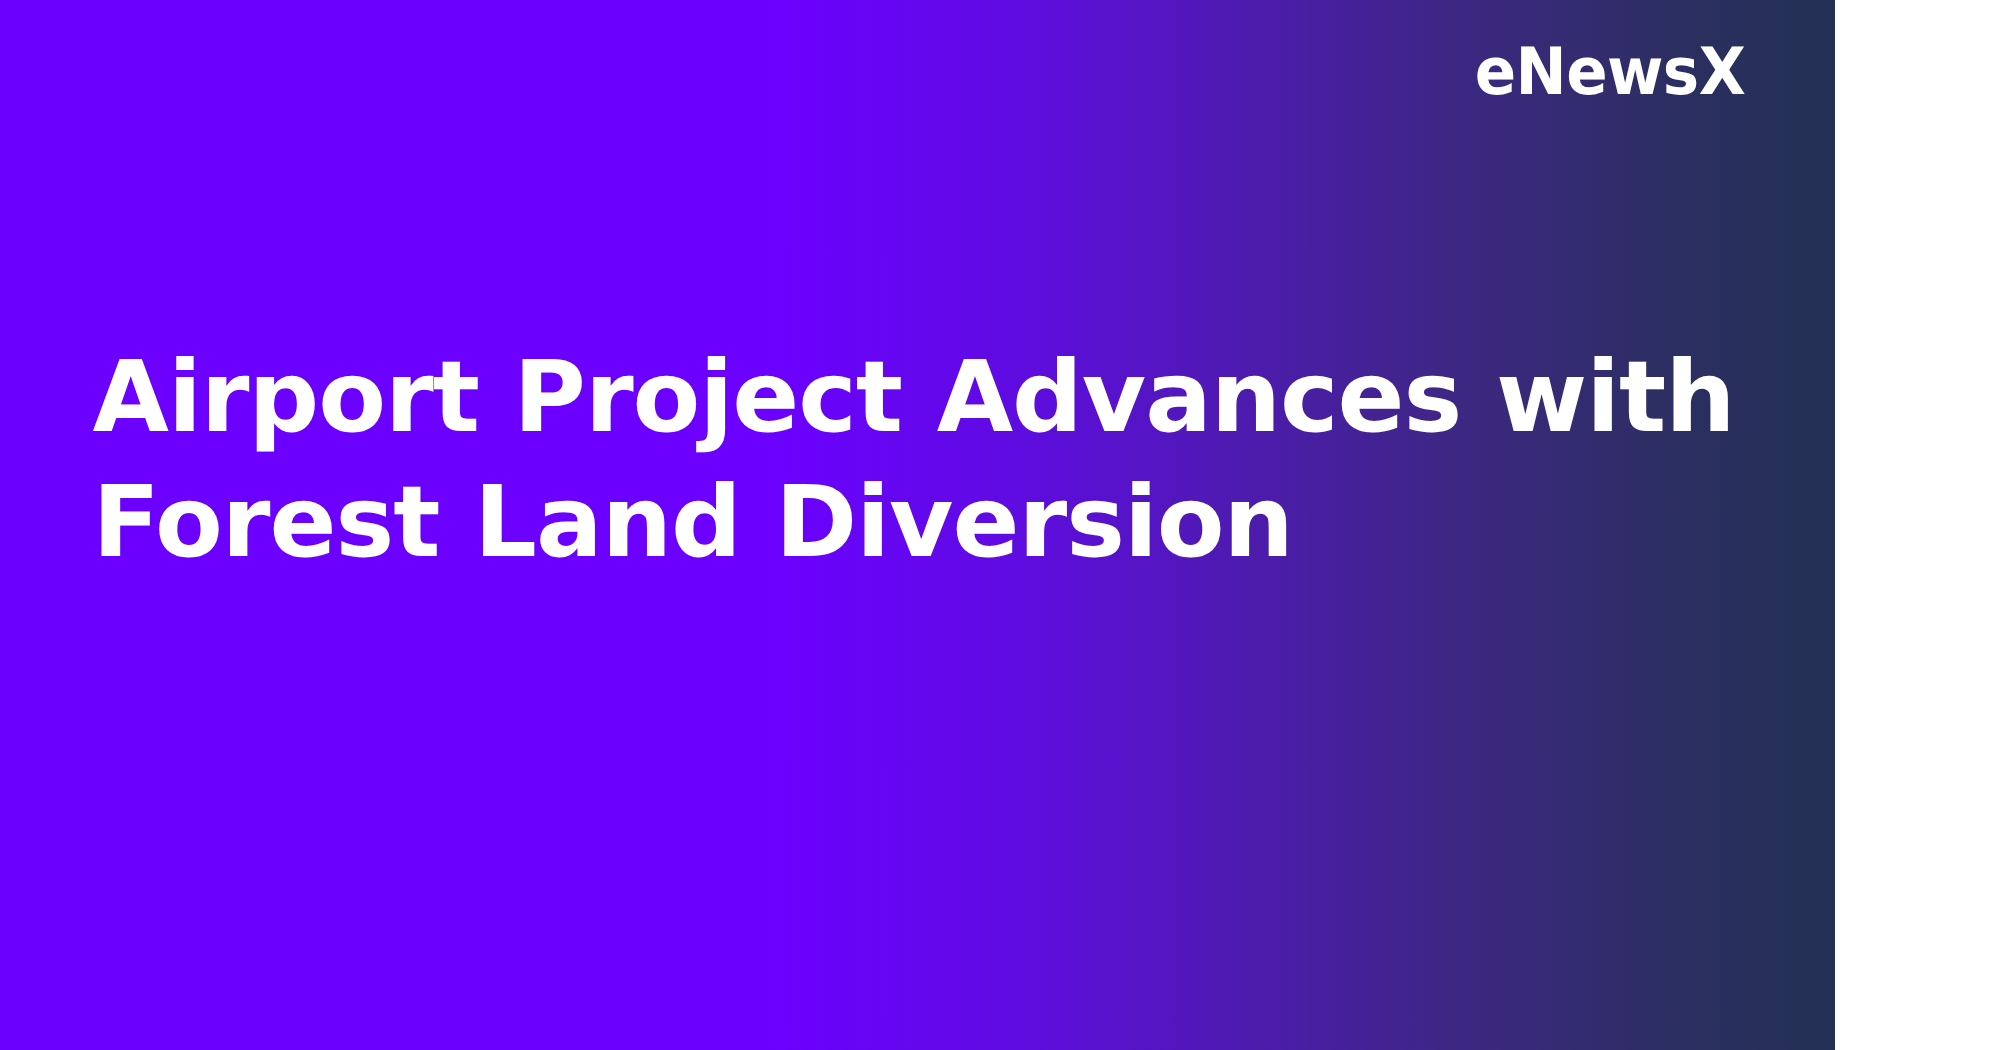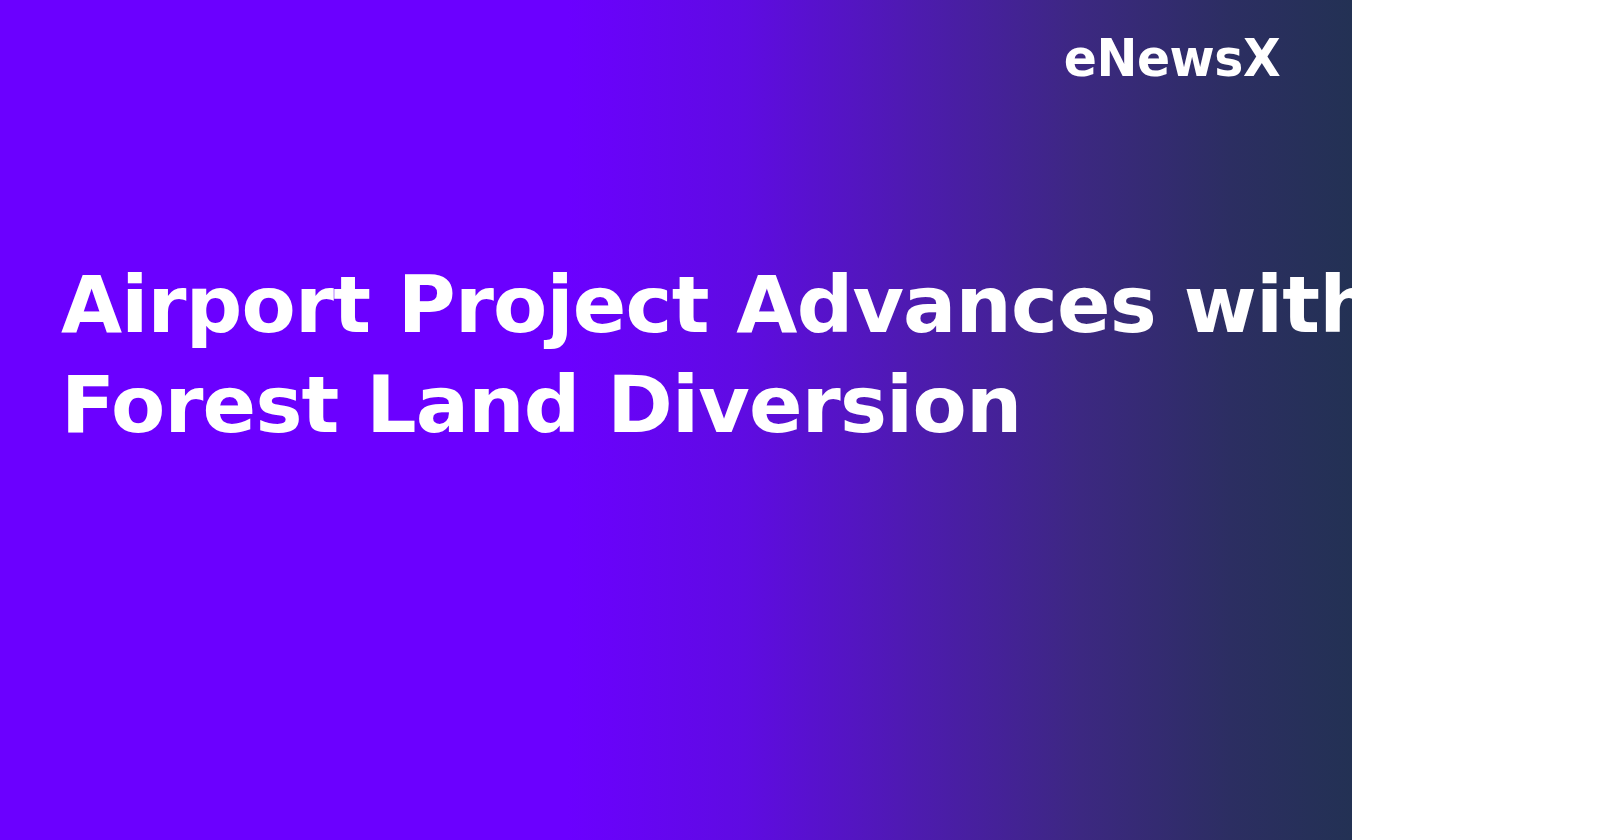--- a/index.html
+++ b/index.html
@@ -4,21 +4,21 @@
 <title>eNewsX — Article Card</title>
 <style>
   html, body {
     margin: 0;
     padding: 0;
     background: #ffffff;
   }
 
   .card {
     position: relative;
-    width: 1352px;
+    width: 1468px;
     height: 840px;
     overflow: hidden;
     box-sizing: border-box;
     font-family: "DejaVu Sans", "Liberation Sans", sans-serif;
     
     background-image: linear-gradient(
         to right,
         #6B00FF 0%,
         #6B00FF 42%,
         #5F0BE2 55%,
@@ -49,21 +49,21 @@
 
   
   .headline-wrap {
     position: absolute;
     left: 58px;
     top: 252px;
     width: 1460px;
   }
 
   .headline {
-    margin: 3px;
+    margin: 16px;
     color: #ffffff;
     font-family: "DejaVu Sans", "Liberation Sans", sans-serif;
     font-size: 79px;
     font-weight: 700;
     line-height: 100px;
     letter-spacing: -0.8px;
     word-spacing: 1px;
     text-align: left;
   }
 </style>

